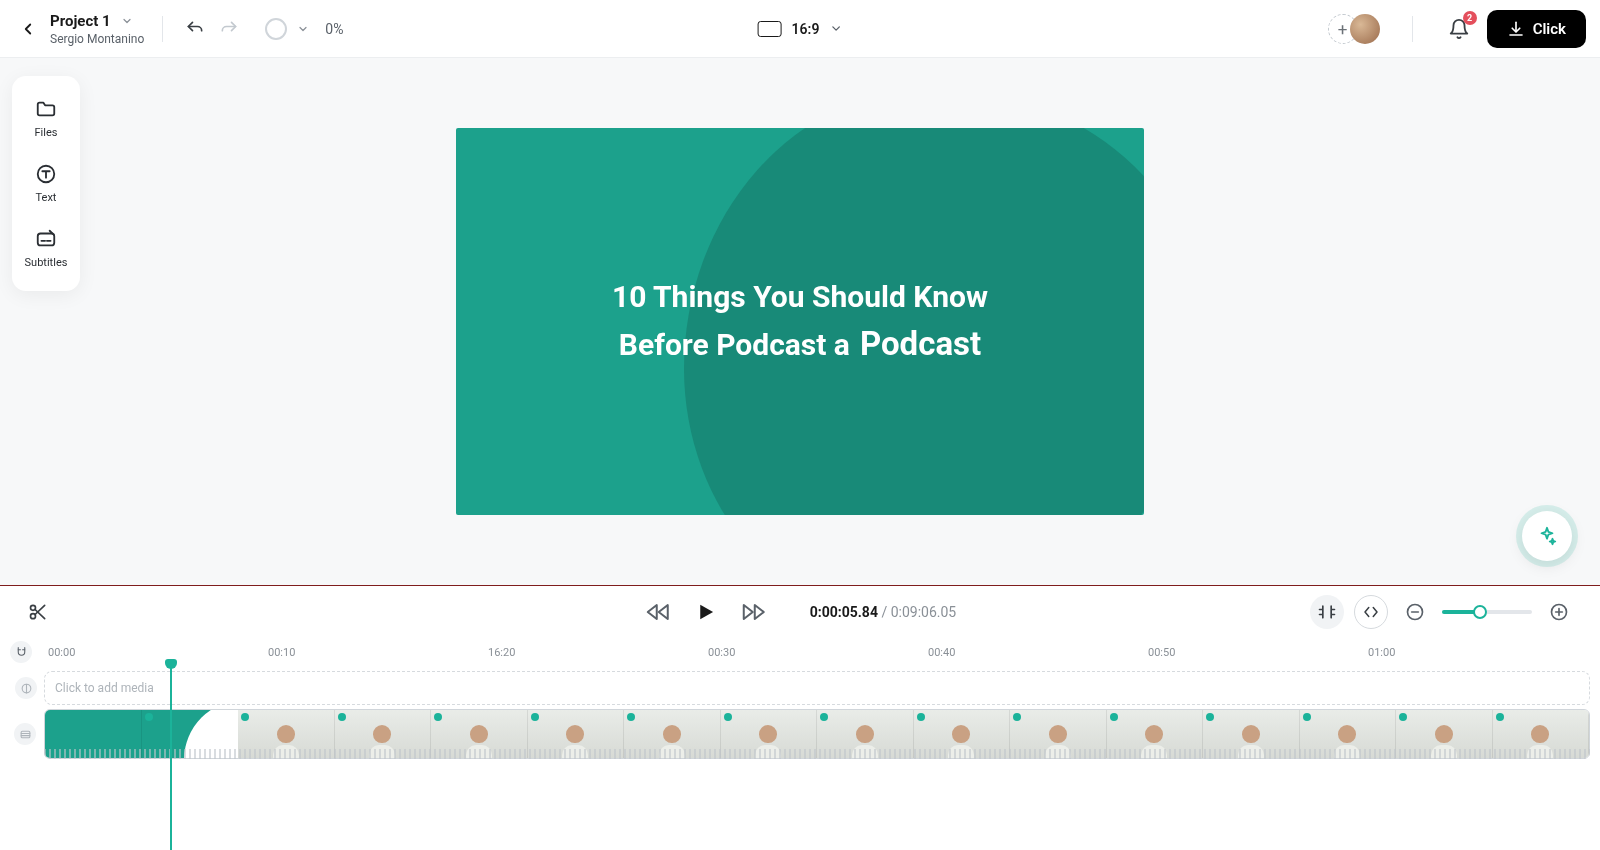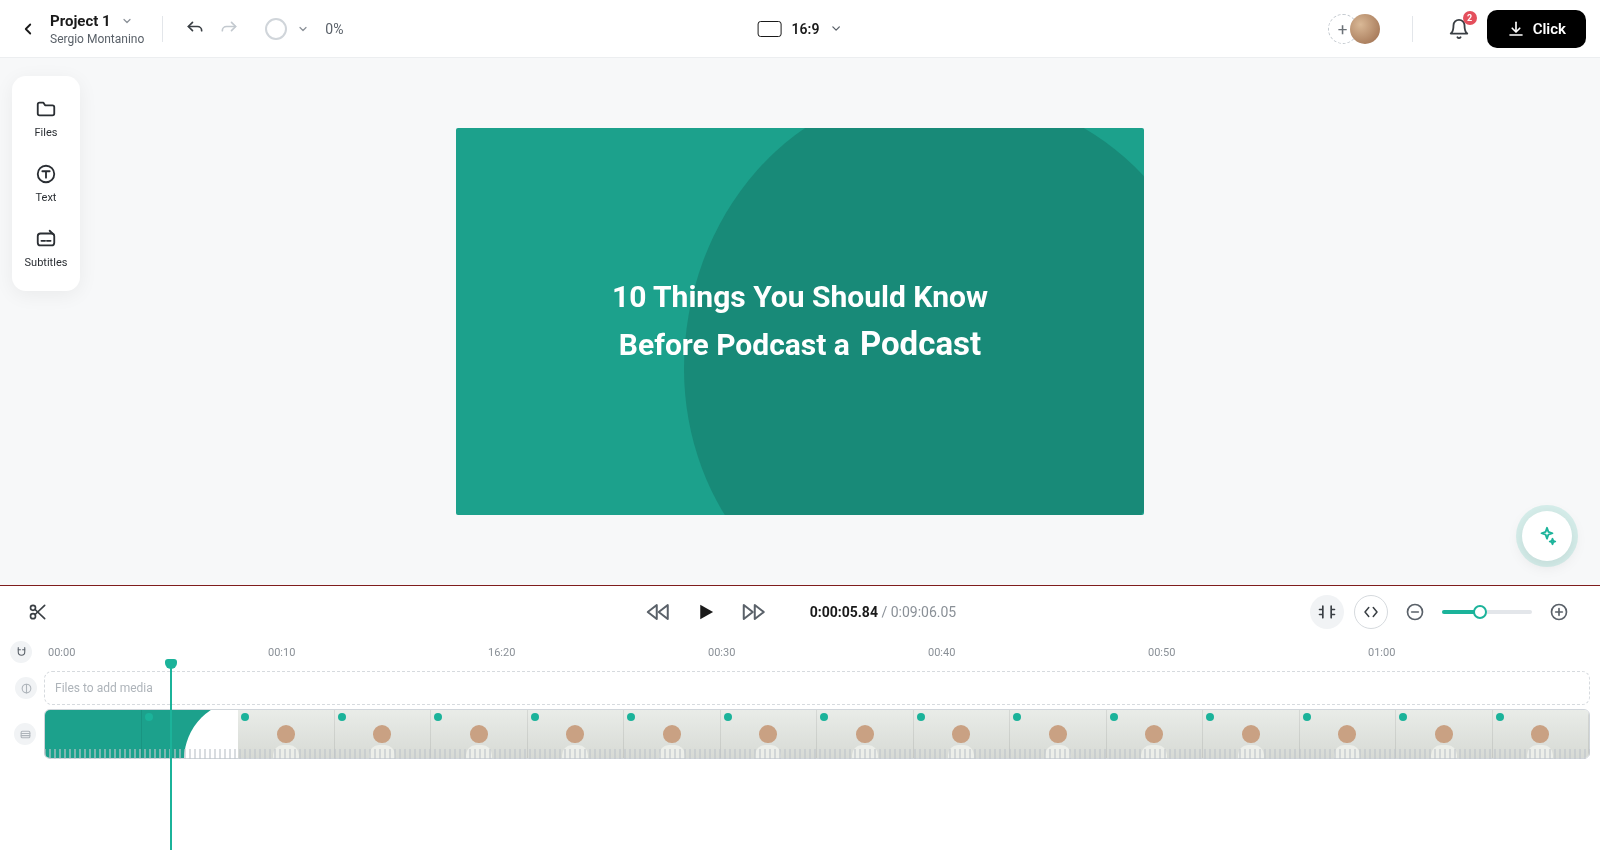--- a/index.html
+++ b/index.html
@@ -269,21 +269,21 @@
     <span class="rlabel" style="left:1368px">01:00</span>
   </div>
 
   <div class="media-row">
     <div class="media-ic">
       <svg width="13" height="13" viewBox="0 0 24 24" fill="none" stroke="#aeb4ba" stroke-width="2" stroke-linecap="round" stroke-linejoin="round">
           <circle cx="12" cy="12" r="8"></circle>
           <path d="M12 4v16"></path>
         </svg>
     </div>
-    <span>Files to add media</span>
+    <span>Click to add media</span>
   </div>
 
   <div class="track-row">
     <div class="track-ic">
       <svg width="13" height="13" viewBox="0 0 24 24" fill="none" stroke="#aeb4ba" stroke-width="2" stroke-linecap="round" stroke-linejoin="round">
           <rect x="4" y="6" width="16" height="12" rx="2"></rect>
           <path d="M4 10h16M4 14h16"></path>
         </svg>
     </div>
     <div class="clip-strip" id="clip-strip">

